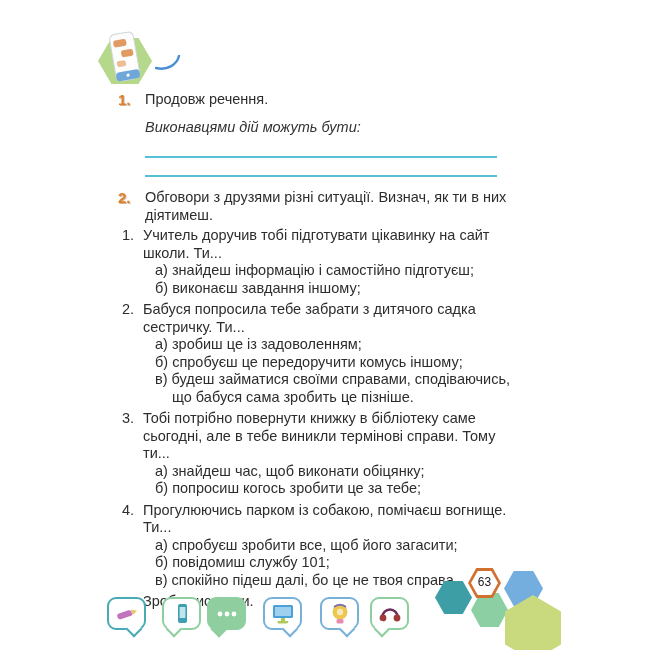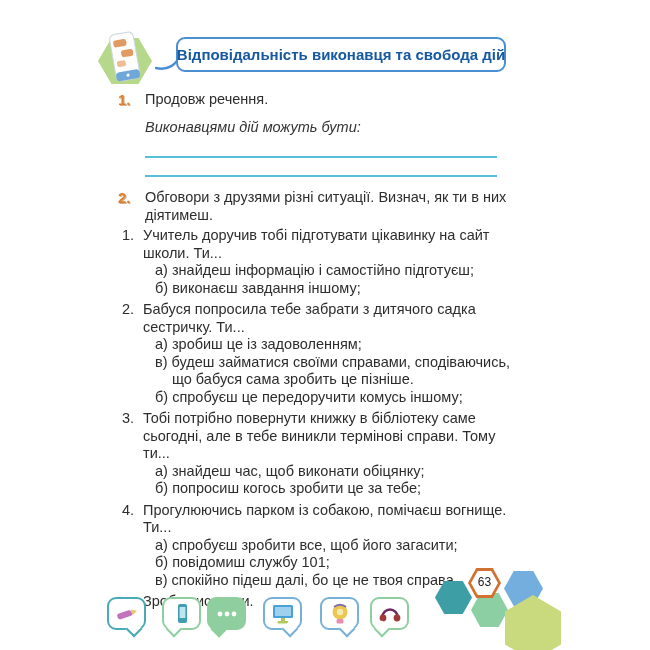--- a/index.html
+++ b/index.html
@@ -77,23 +77,20 @@
         <rect x="17" y="43" width="24" height="9" rx="4" fill="#6fa8d8"></rect>
         <circle cx="29" cy="47.5" r="1.6" fill="#ffffff"></circle>
       </g>
     </svg>
   </div>
   <div class="title-tail">
     <svg width="26" height="20" viewBox="0 0 26 20">
       <path d="M24 1 C22 9, 13 16, 1 13" stroke="#4a8fd3" stroke-width="2.4" fill="none" stroke-linecap="round"></path>
     </svg>
   </div>
-  <div class="title-box">
-    <span>Відповідальність виконавця та свобода дій</span>
-  </div>
 
   <div class="content">
 
     <div class="exercise">
       <span class="ex-num">1.</span>
       <div class="ex-body">
         <div>Продовж речення.</div>
         <div class="prompt">Виконавцями дій можуть бути:</div>
         <div class="write-line first"></div>
         <div class="write-line"></div>
@@ -117,22 +114,22 @@
         <div class="option">а) знайдеш інформацію і самостійно підготуєш;</div>
         <div class="option">б) виконаєш завдання іншому;</div>
       </div>
 
       <div class="situation">
         <div class="sit-head">
           <span class="sit-num">2.</span>
           <span class="sit-text">Бабуся попросила тебе забрати з дитячого садка сестричку. Ти...</span>
         </div>
         <div class="option">а) зробиш це із задоволенням;</div>
+        <div class="option">б) спробуєш це передоручити комусь іншому;</div>
         <div class="option">в) будеш займатися своїми справами, сподіваючись, що бабуся сама зробить це пізніше.</div>
-        <div class="option">б) спробуєш це передоручити комусь іншому;</div>
       </div>
 
       <div class="situation">
         <div class="sit-head">
           <span class="sit-num">3.</span>
           <span class="sit-text">Тобі потрібно повернути книжку в бібліотеку саме сьогодні, але в тебе виникли термінові справи. Тому ти...</span>
         </div>
         <div class="option">а) знайдеш час, щоб виконати обіцянку;</div>
         <div class="option">б) попросиш когось зробити це за тебе;</div>
       </div>

